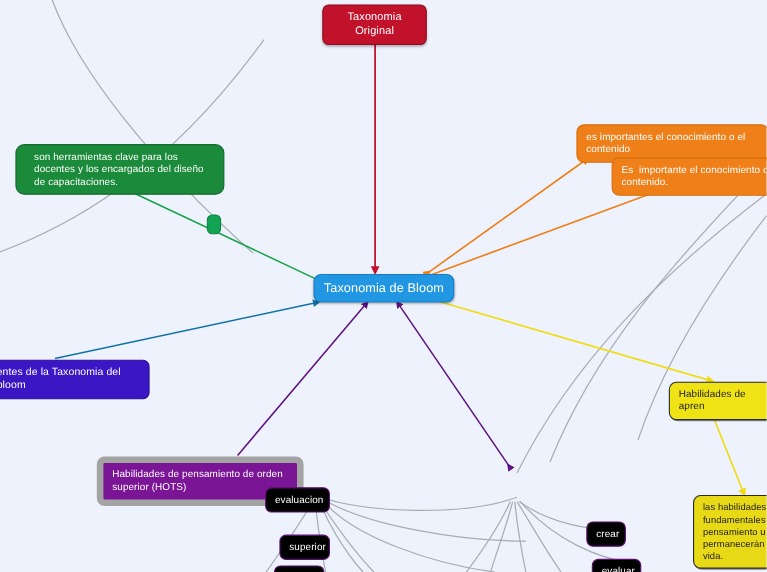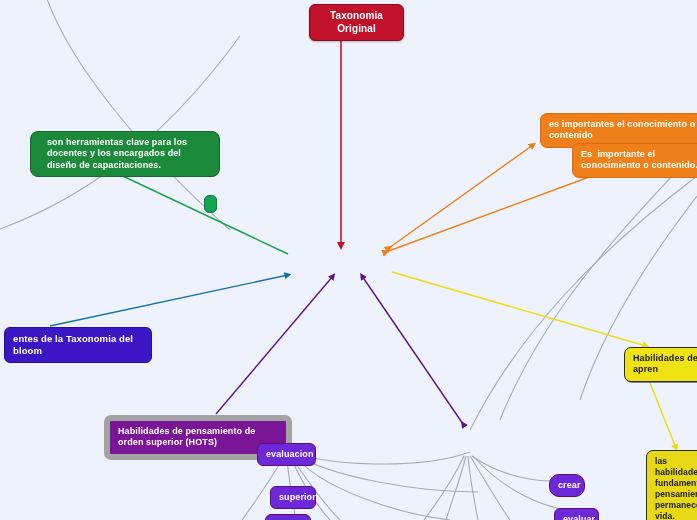--- a/index.html
+++ b/index.html
@@ -25,27 +25,26 @@
     left: 0;
     top: 0;
     width: 697px;
     height: 520px;
     pointer-events: none;
   }
   .node {
     position: absolute;
     box-sizing: border-box;
     color: #ffffff;
-    font-weight: bold;
+    font-weight: normal;
     line-height: 1.25;
     border-radius: 6px;
     padding: 5px 8px;
     letter-spacing: 0.1px;
     white-space: pre-wrap;
-    margin-left: 16px;
   }
   .node-root {
     background: #c2112a;
     border: 1px solid #8d0b1e;
     font-size: 10px;
     text-align: center;
     box-shadow: 0 1px 2px rgba(0,0,0,0.25);
   }
   .node-center {
     background: #2196e3;
@@ -79,21 +78,21 @@
     font-size: 9.5px;
     border-radius: 6px;
   }
   .node-purple {
     background: #7a1596;
     border: 6px solid #a3a3a3;
     font-size: 9px;
     border-radius: 7px;
   }
   .node-purple-small {
-    background: #6d28d9;
+    background: #000000;
     border: 1px solid #5c0f72;
     font-size: 9px;
     border-radius: 6px;
     text-align: left;
   }
   .node-yellow {
     background: #efe215;
     border: 1px solid #2b2b2b;
     color: #1b1b1b;
     font-size: 9px;
@@ -184,41 +183,42 @@
     </g>
 
     <g>
       <line x1="392" y1="272" x2="646" y2="346" stroke="#f0dc13" stroke-width="1.5" marker-end="url(#ah-yellow)"></line>
       <line x1="644" y1="368" x2="676" y2="448" stroke="#f0dc13" stroke-width="1.5" marker-end="url(#ah-yellow)"></line>
     </g>
   </svg>
 
   <div class="node node-root" style="left:293px; top:4px; width:95px;">Taxonomia Original</div>
 
+  <div class="node node-center" style="left:285px; top:249px; width:128px;">Taxonomia de Bloom</div>
 
   <div class="node node-green" style="left:14px; top:131px; width:190px;padding-left:16px;">son herramientas clave para los docentes y los encargados del diseño de capacitaciones.</div>
 
   <div class="node node-green-dot" style="left:188px; top:195px; width:13px; height:18px;"></div>
 
   <div class="node node-orange" style="left:524px; top:113px; width:175px;">es importantes el conocimiento o el contenido</div>
 
   <div class="node node-orange" style="left:556px; top:143px; width:152px;">Es  importante el conocimiento o contenido.</div>
 
   <div class="node node-indigo" style="left:-12px; top:327px; width:148px;">entes de la Taxonomia del bloom</div>
 
   <div class="node node-purple" style="left:88px; top:415px; width:188px;">Habilidades de pensamiento de orden superior (HOTS)</div>
 
 
   <div class="node node-purple-small" style="left:241px; top:443px; width:59px;">evaluacion</div>
 
   <div class="node node-purple-small" style="left:254px; top:486px; width:46px;">superior</div>
 
   <div class="node node-purple-small" style="left:249px; top:514px; width:46px; height:18px;"></div>
 
-  <div class="node node-purple-small" style="left:533px; top:474px; width:36px;border-radius:10px;">crear</div>
+  <div class="node node-purple-small" style="left:533px; top:474px; width:36px;">crear</div>
 
   <div class="node node-purple-small" style="left:538px; top:508px; width:45px;">evaluar</div>
 
   <div class="node node-yellow" style="left:608px; top:347px; width:99px;">Habilidades de apren</div>
 
   <div class="node node-yellow-note" style="left:630px; top:450px; width:80px;">las habilidades fundamentales  pensamiento u permanecerán vida.</div>
 
 </div>
 
 </body></html>

